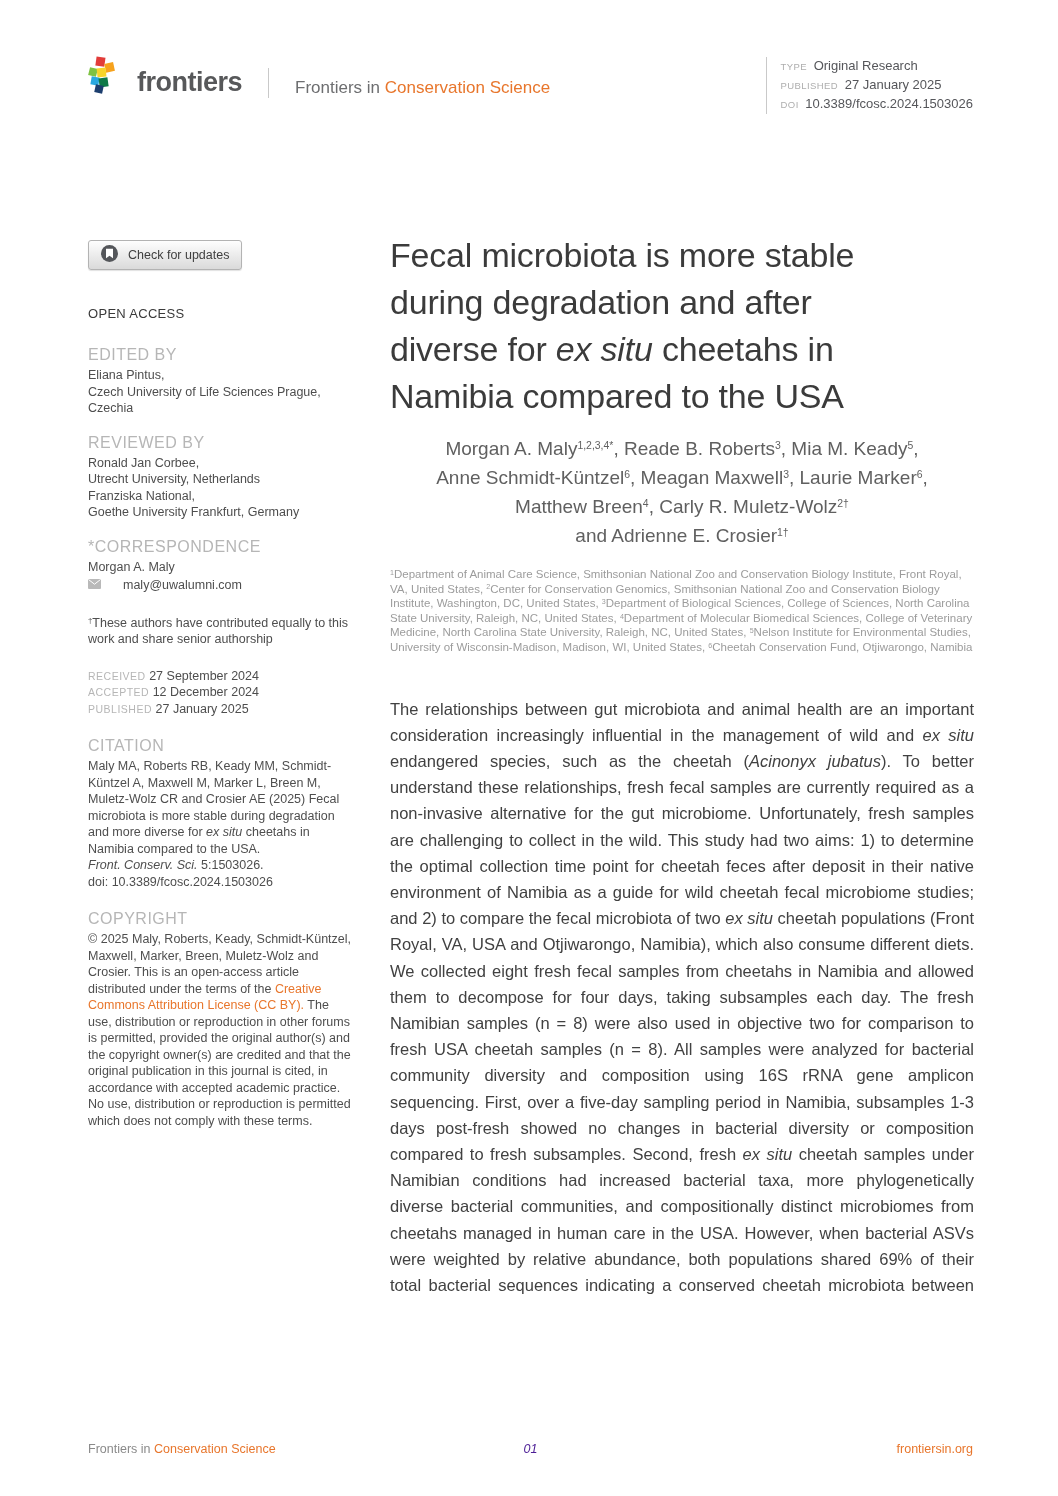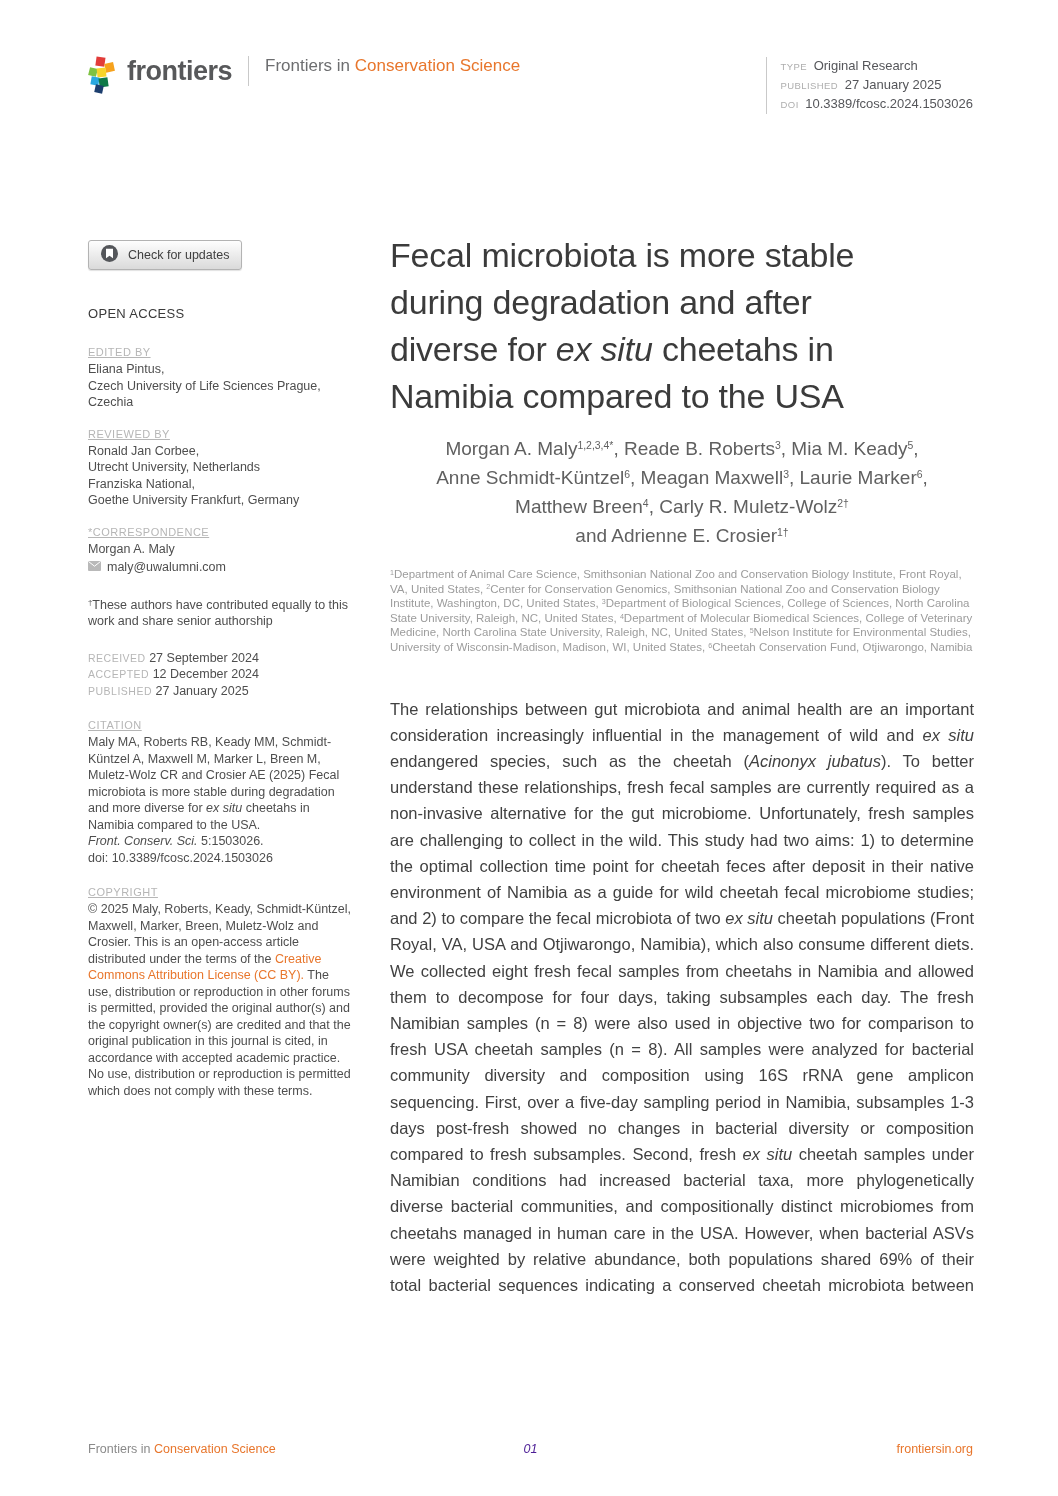--- a/index.html
+++ b/index.html
@@ -6,21 +6,21 @@
   html,body { background:#ffffff; }
   body { font-family:"Liberation Sans", sans-serif; }
   .page {
     position:relative; width:1058px; height:1496px; margin:0 auto;
     background:#ffffff; overflow:hidden;
   }
 
   
   .header { position:absolute; top:56px; left:88px; right:85px;
             display:flex; justify-content:space-between; align-items:flex-start; }
-  .logo-group { display:flex; align-items:flex-start; }
+  .logo-group { display:flex; align-items:flex-end;gap:10px; }
   .logo-mark { margin-right:9px; display:inline-block; }
   .logo-word { font-size:27px; font-weight:700; color:#57585a; letter-spacing:-0.5px; }
   .logo-divider { width:1px; height:30px; background:#c9c9c9; margin:0 16px; }
   .journal-line { font-size:17px; color:#6d6e70; }
   .journal-line .orange { color:#e8762c; }
 
   .meta-block { border-left:1px solid #c9c9c9; padding-left:14px; margin-top:1px; }
   .meta-row { font-size:13px; color:#55565a; line-height:18px; }
   .meta-label { font-size:9.5px; color:#aeaeae; letter-spacing:0.4px; margin-right:3px; }
 
@@ -29,23 +29,23 @@
   .check-btn {
     display:inline-flex; align-items:center; gap:10px;
     padding:4px 12px 4px 12px; cursor:pointer;
     background:linear-gradient(#fefefe,#dadada);
     border:1px solid #b3b3b3; border-radius:3px;
     font-size:12.5px; color:#3f3f3f;
     box-shadow:0 1px 1px rgba(0,0,0,0.12);
   }
   .oa { font-size:13px; font-weight:400; color:#3a3a3a; letter-spacing:0.3px; margin:36px 0 25px; }
   .sb-group { margin-bottom:17px; }
-  .sb-label { font-size:11px; color:#b6b6b6; letter-spacing:0.5px; margin-bottom:3px;text-decoration:underline; }
+  .sb-label { font-size:16px; color:#b6b6b6; letter-spacing:0.5px; margin-bottom:3px; }
   .sb-text { font-size:12.5px; color:#4e4e4e; line-height:16.5px; }
-  .email-row { display:flex; align-items:center; gap:6px; margin-top:2px; cursor:pointer; }
+  .email-row { display:flex; align-items:center; gap:22px; margin-top:2px; cursor:pointer; }
   .sb-note { margin:21px 0 20px; }
   .sb-row { font-size:12.5px; color:#4e4e4e; line-height:16.5px; }
   .sb-row .sb-label-inline { font-size:10.5px; color:#b6b6b6; letter-spacing:0.5px; }
   .dates { margin-bottom:20px; }
   sup { font-size:0.62em; line-height:0; position:relative; vertical-align:baseline; top:-0.45em; }
   .it { font-style:italic; }
   .lnk { color:#e8762c; cursor:pointer; }
 
   
   .main { position:absolute; left:390px; top:232px; width:584px; }

